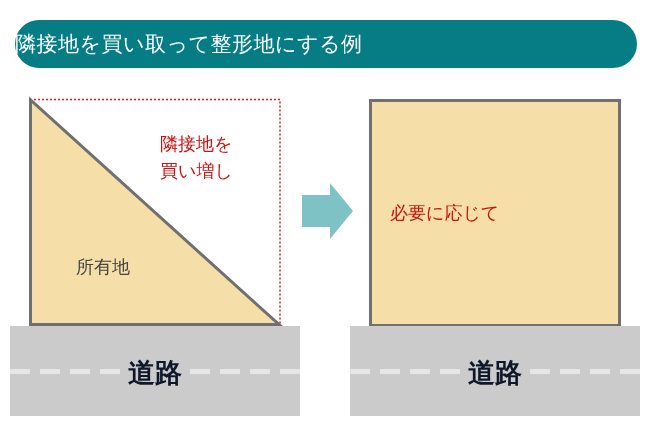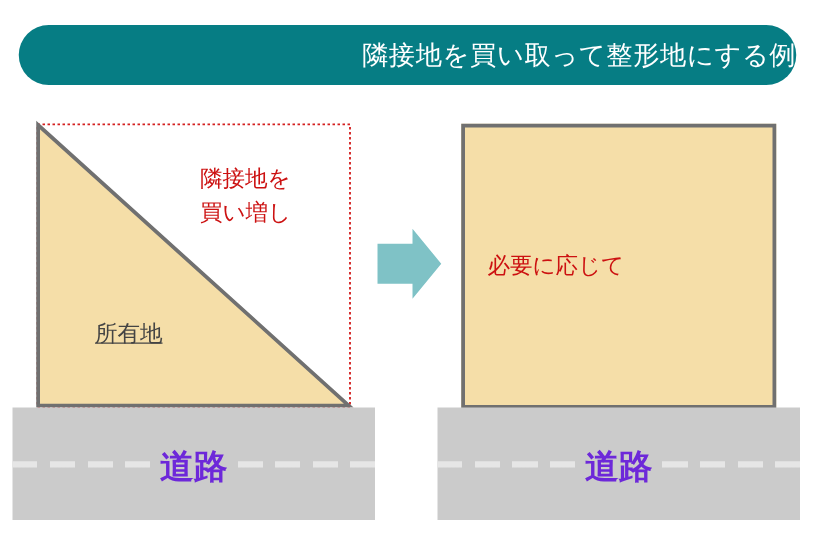--- a/index.html
+++ b/index.html
@@ -1,29 +1,29 @@
 <!DOCTYPE html>
 <html><head>
 <meta charset="utf-8">
 <style>
   html, body { margin:0; padding:0; background:#ffffff; }
   body { width:650px; height:436px; position:relative; overflow:hidden;
          font-family: "DejaVu Sans", "Liberation Sans", sans-serif; }
   .banner { position:absolute; left:15px; top:20px; width:622px; height:48px;
             border-radius:24px; background:#067D84; color:#ffffff;
-            display:flex; align-items:center; justify-content:flex-end;
+            display:flex; align-items:center; justify-content:flex-start;
             font-size:21px; letter-spacing:0.5px; }
   .road { position:absolute; top:326px; height:90px; background:#CBCBCB; overflow:hidden; }
   .road .dash { position:absolute; left:0; right:0; top:43px; height:5px;
     background: repeating-linear-gradient(90deg, #E6E6E6 0 20px, transparent 20px 30px); }
   .road .label { position:absolute; top:29px; left:0; right:0; text-align:center; }
-  .road .label span { background:#CBCBCB; padding:0 4px; font-size:27px; font-weight:bold; color:#6d28d9; }
+  .road .label span { background:#CBCBCB; padding:0 4px; font-size:27px; font-weight:bold; color:#0f172a; }
   .land { position:absolute; background:#F5DEA8; border:3px solid #707070; box-sizing:border-box; }
   .txt-red { position:absolute; color:#CC1111; font-size:18px; line-height:27px; text-align:left; }
-  .txt-dark { position:absolute; color:#444444; font-size:18px;text-decoration:underline; }
+  .txt-dark { position:absolute; color:#444444; font-size:18px; }
   svg { position:absolute; }
 </style>
 </head>
 <body>
 
 <div class="banner">
   <span>隣接地を買い取って整形地にする例</span>
 </div>
 
 <div>

